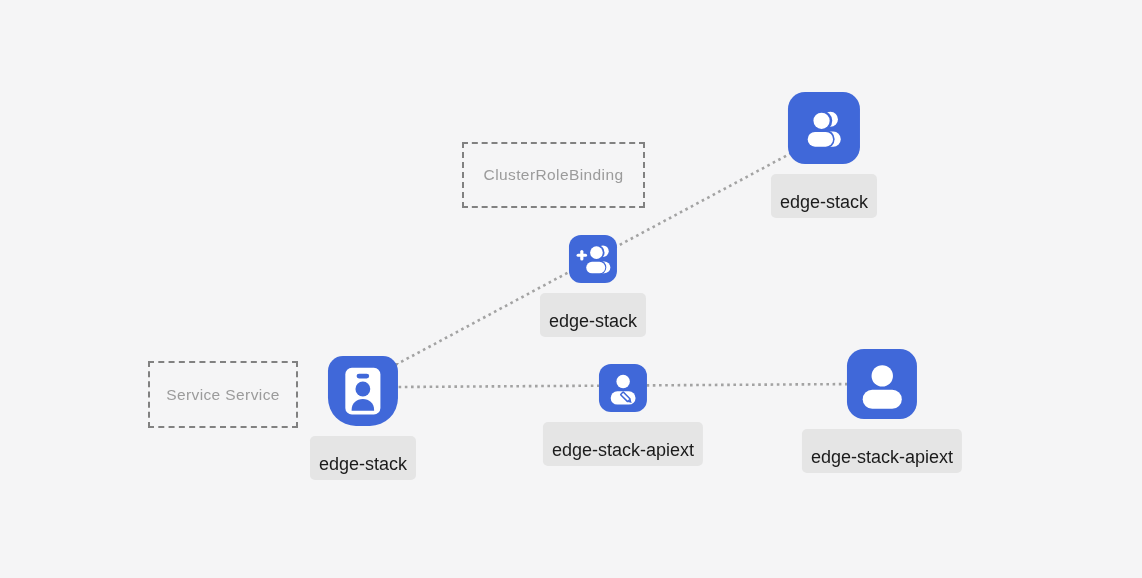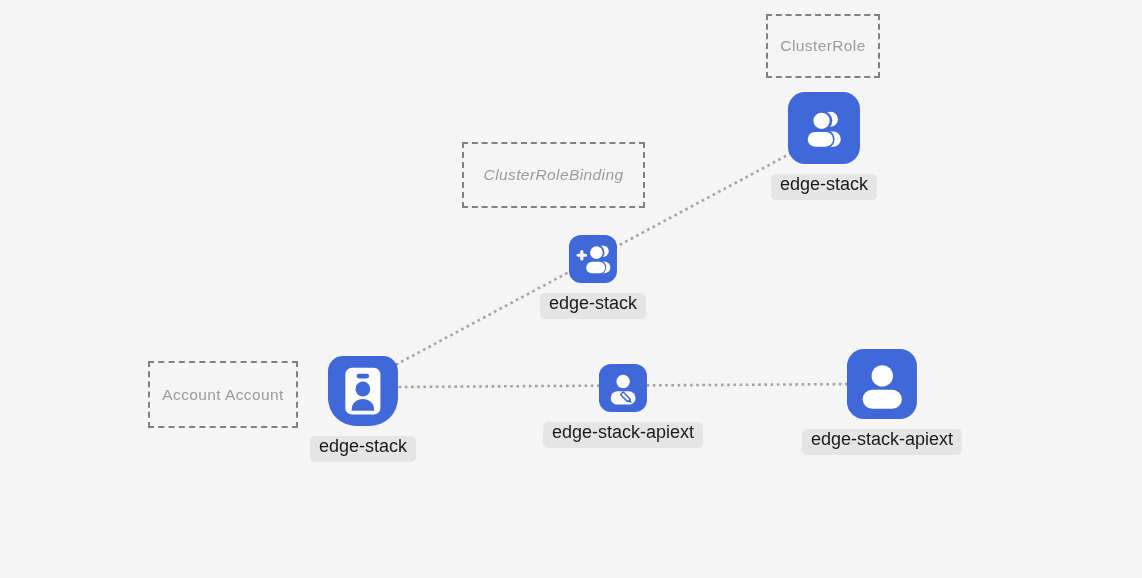--- a/index.html
+++ b/index.html
@@ -52,46 +52,43 @@
   .g-users{width:66%;height:66%;}
   .g-userplus{width:88%;height:88%;}
   .g-badge{width:94%;height:94%;}
   .g-useredit{width:84%;height:84%;}
   .g-user{width:78%;height:78%;}
   .chip{
     margin-top:10px;
     background:#e5e5e5;
     color:#1b1b1b;
     border-radius:5px;
-    padding:0 9px 4px 9px;
+    padding:18px 9px 4px 9px;
     font-size:18px;
     white-space:nowrap;
     line-height:1.2;
   }
 </style>
 </head>
 <body>
 
 <div class="canvas">
 
   <svg class="edges" xmlns="http://www.w3.org/2000/svg">
     <line x1="797" y1="150" x2="399" y2="363" stroke="#a3a3a3" stroke-width="2.6" stroke-dasharray="2.6 3.6"></line>
     <line x1="860" y1="384" x2="397" y2="387" stroke="#a3a3a3" stroke-width="2.6" stroke-dasharray="2.6 3.6"></line>
     <polygon points="0,0 16,-8 11,0 16,8" transform="translate(399,363) rotate(152)" fill="#9a9a9a"></polygon>
     <polygon points="0,0 16,-8 11,0 16,8" transform="translate(396,387) rotate(180)" fill="#9a9a9a"></polygon>
   </svg>
 
-  <div class="tbox" style="left:766px;top:14px;width:114px;height:64px;">
-    <span>ClusterRole</span>
-  </div>
-  <div class="tbox" style="left:462px;top:142px;width:183px;height:66px;font-style:italic;">
+  <div class="tbox" style="left:462px;top:142px;width:183px;height:66px;">
     <span>ClusterRoleBinding</span>
   </div>
   <div class="tbox" style="left:148px;top:361px;width:150px;height:67px;">
-    <span>Account Account</span>
+    <span>Service Service</span>
   </div>
 
   <div class="node" style="left:824px;top:92px;">
     <div class="icon icon-72">
       <svg class="g-users" viewBox="0 0 24 24" xmlns="http://www.w3.org/2000/svg">
         <circle cx="15.4" cy="7.7" r="3.8" fill="#ffffff"></circle>
         <circle cx="11.3" cy="8.4" r="5" fill="#4068d9"></circle>
         <circle cx="10.9" cy="8.5" r="4.1" fill="#ffffff"></circle>
         <rect x="9.2" y="13.9" width="11.4" height="7.7" rx="3.8" fill="#ffffff"></rect>
         <rect x="2.9" y="13.1" width="14.6" height="9.3" rx="4.6" fill="#4068d9"></rect>

